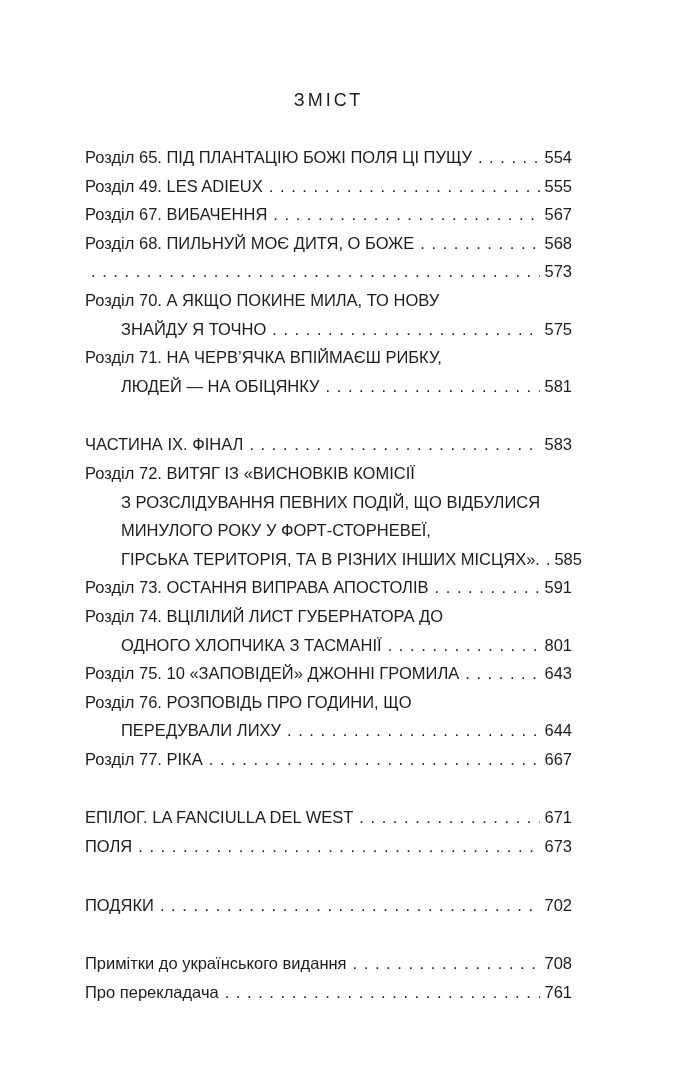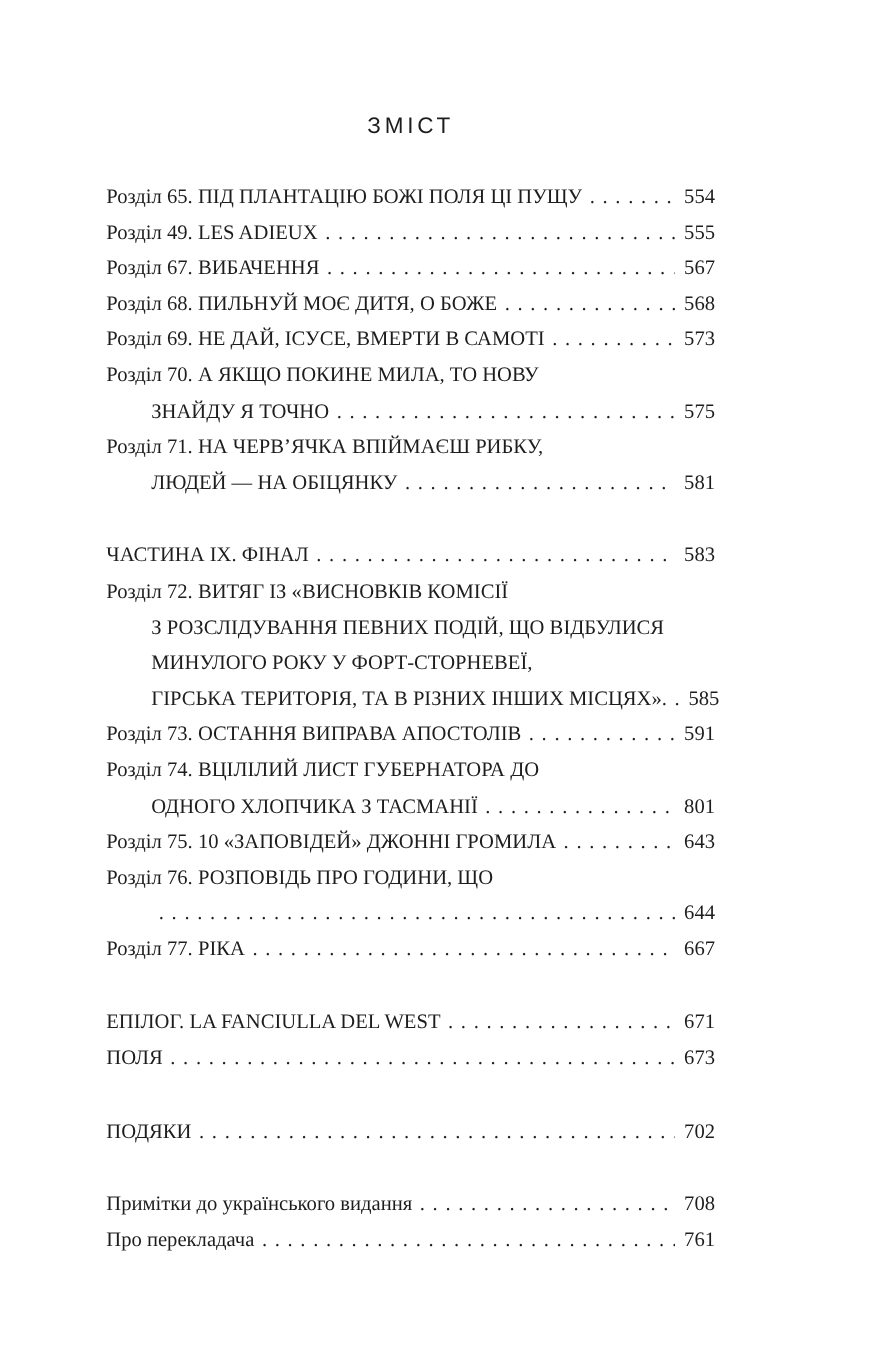--- a/index.html
+++ b/index.html
@@ -20,21 +20,21 @@
     width: 487px;
   }
   .toc-title {
     text-align: center;
     font-size: 18px;
     letter-spacing: 3px;
     font-weight: 500;
     margin: 0 0 32px 0;
   }
   .group + .group { margin-top: 30px; }
-  .entry { margin: 0; font-family: Liberation Serif, serif; }
+  .entry { margin: 0; }
   .line {
     font-size: 16.5px;
     line-height: 28.6px;
     font-weight: 500;
     white-space: nowrap;
   }
   .line.indent { padding-left: 36px; }
   .line.leader {
     display: flex;
     align-items: baseline;
@@ -86,21 +86,20 @@
           </div>
           <div class="entry">
             <div class="line leader">
               <span class="txt">Розділ 68. ПИЛЬНУЙ МОЄ ДИТЯ, О БОЖЕ</span>
               <span class="dots">. . . . . . . . . . . . . . . . . . . . . . . . . . . . . . . . . . . . . . . . . . . . . . . . . . . . . . . . . . . . . . . . . . . . . . </span>
               <span class="pg">568</span>
             </div>
           </div>
           <div class="entry">
             <div class="line leader">
-              <span class="txt">Розділ 69. НЕ ДАЙ, ІСУСЕ, ВМЕРТИ В САМОТІ</span>
               <span class="dots">. . . . . . . . . . . . . . . . . . . . . . . . . . . . . . . . . . . . . . . . . . . . . . . . . . . . . . . . . . . . . . . . . . . . . . </span>
               <span class="pg">573</span>
             </div>
           </div>
           <div class="entry">
             <div class="line">Розділ 70. А ЯКЩО ПОКИНЕ МИЛА, ТО НОВУ</div>
             <div class="line indent leader">
               <span class="txt">ЗНАЙДУ Я ТОЧНО</span>
               <span class="dots">. . . . . . . . . . . . . . . . . . . . . . . . . . . . . . . . . . . . . . . . . . . . . . . . . . . . . . . . . . . . . . . . . . . . . . </span>
               <span class="pg">575</span>
@@ -151,20 +150,21 @@
           <div class="entry">
             <div class="line leader">
               <span class="txt">Розділ 75. 10 «ЗАПОВІДЕЙ» ДЖОННІ ГРОМИЛА</span>
               <span class="dots">. . . . . . . . . . . . . . . . . . . . . . . . . . . . . . . . . . . . . . . . . . . . . . . . . . . . . . . . . . . . . . . . . . . . . . </span>
               <span class="pg">643</span>
             </div>
           </div>
           <div class="entry">
             <div class="line">Розділ 76. РОЗПОВІДЬ ПРО ГОДИНИ, ЩО</div>
             <div class="line indent leader">
+              <span class="txt">ПЕРЕДУВАЛИ ЛИХУ</span>
               <span class="dots">. . . . . . . . . . . . . . . . . . . . . . . . . . . . . . . . . . . . . . . . . . . . . . . . . . . . . . . . . . . . . . . . . . . . . . </span>
               <span class="pg">644</span>
             </div>
           </div>
           <div class="entry">
             <div class="line leader">
               <span class="txt">Розділ 77. РІКА</span>
               <span class="dots">. . . . . . . . . . . . . . . . . . . . . . . . . . . . . . . . . . . . . . . . . . . . . . . . . . . . . . . . . . . . . . . . . . . . . . </span>
               <span class="pg">667</span>
             </div>

